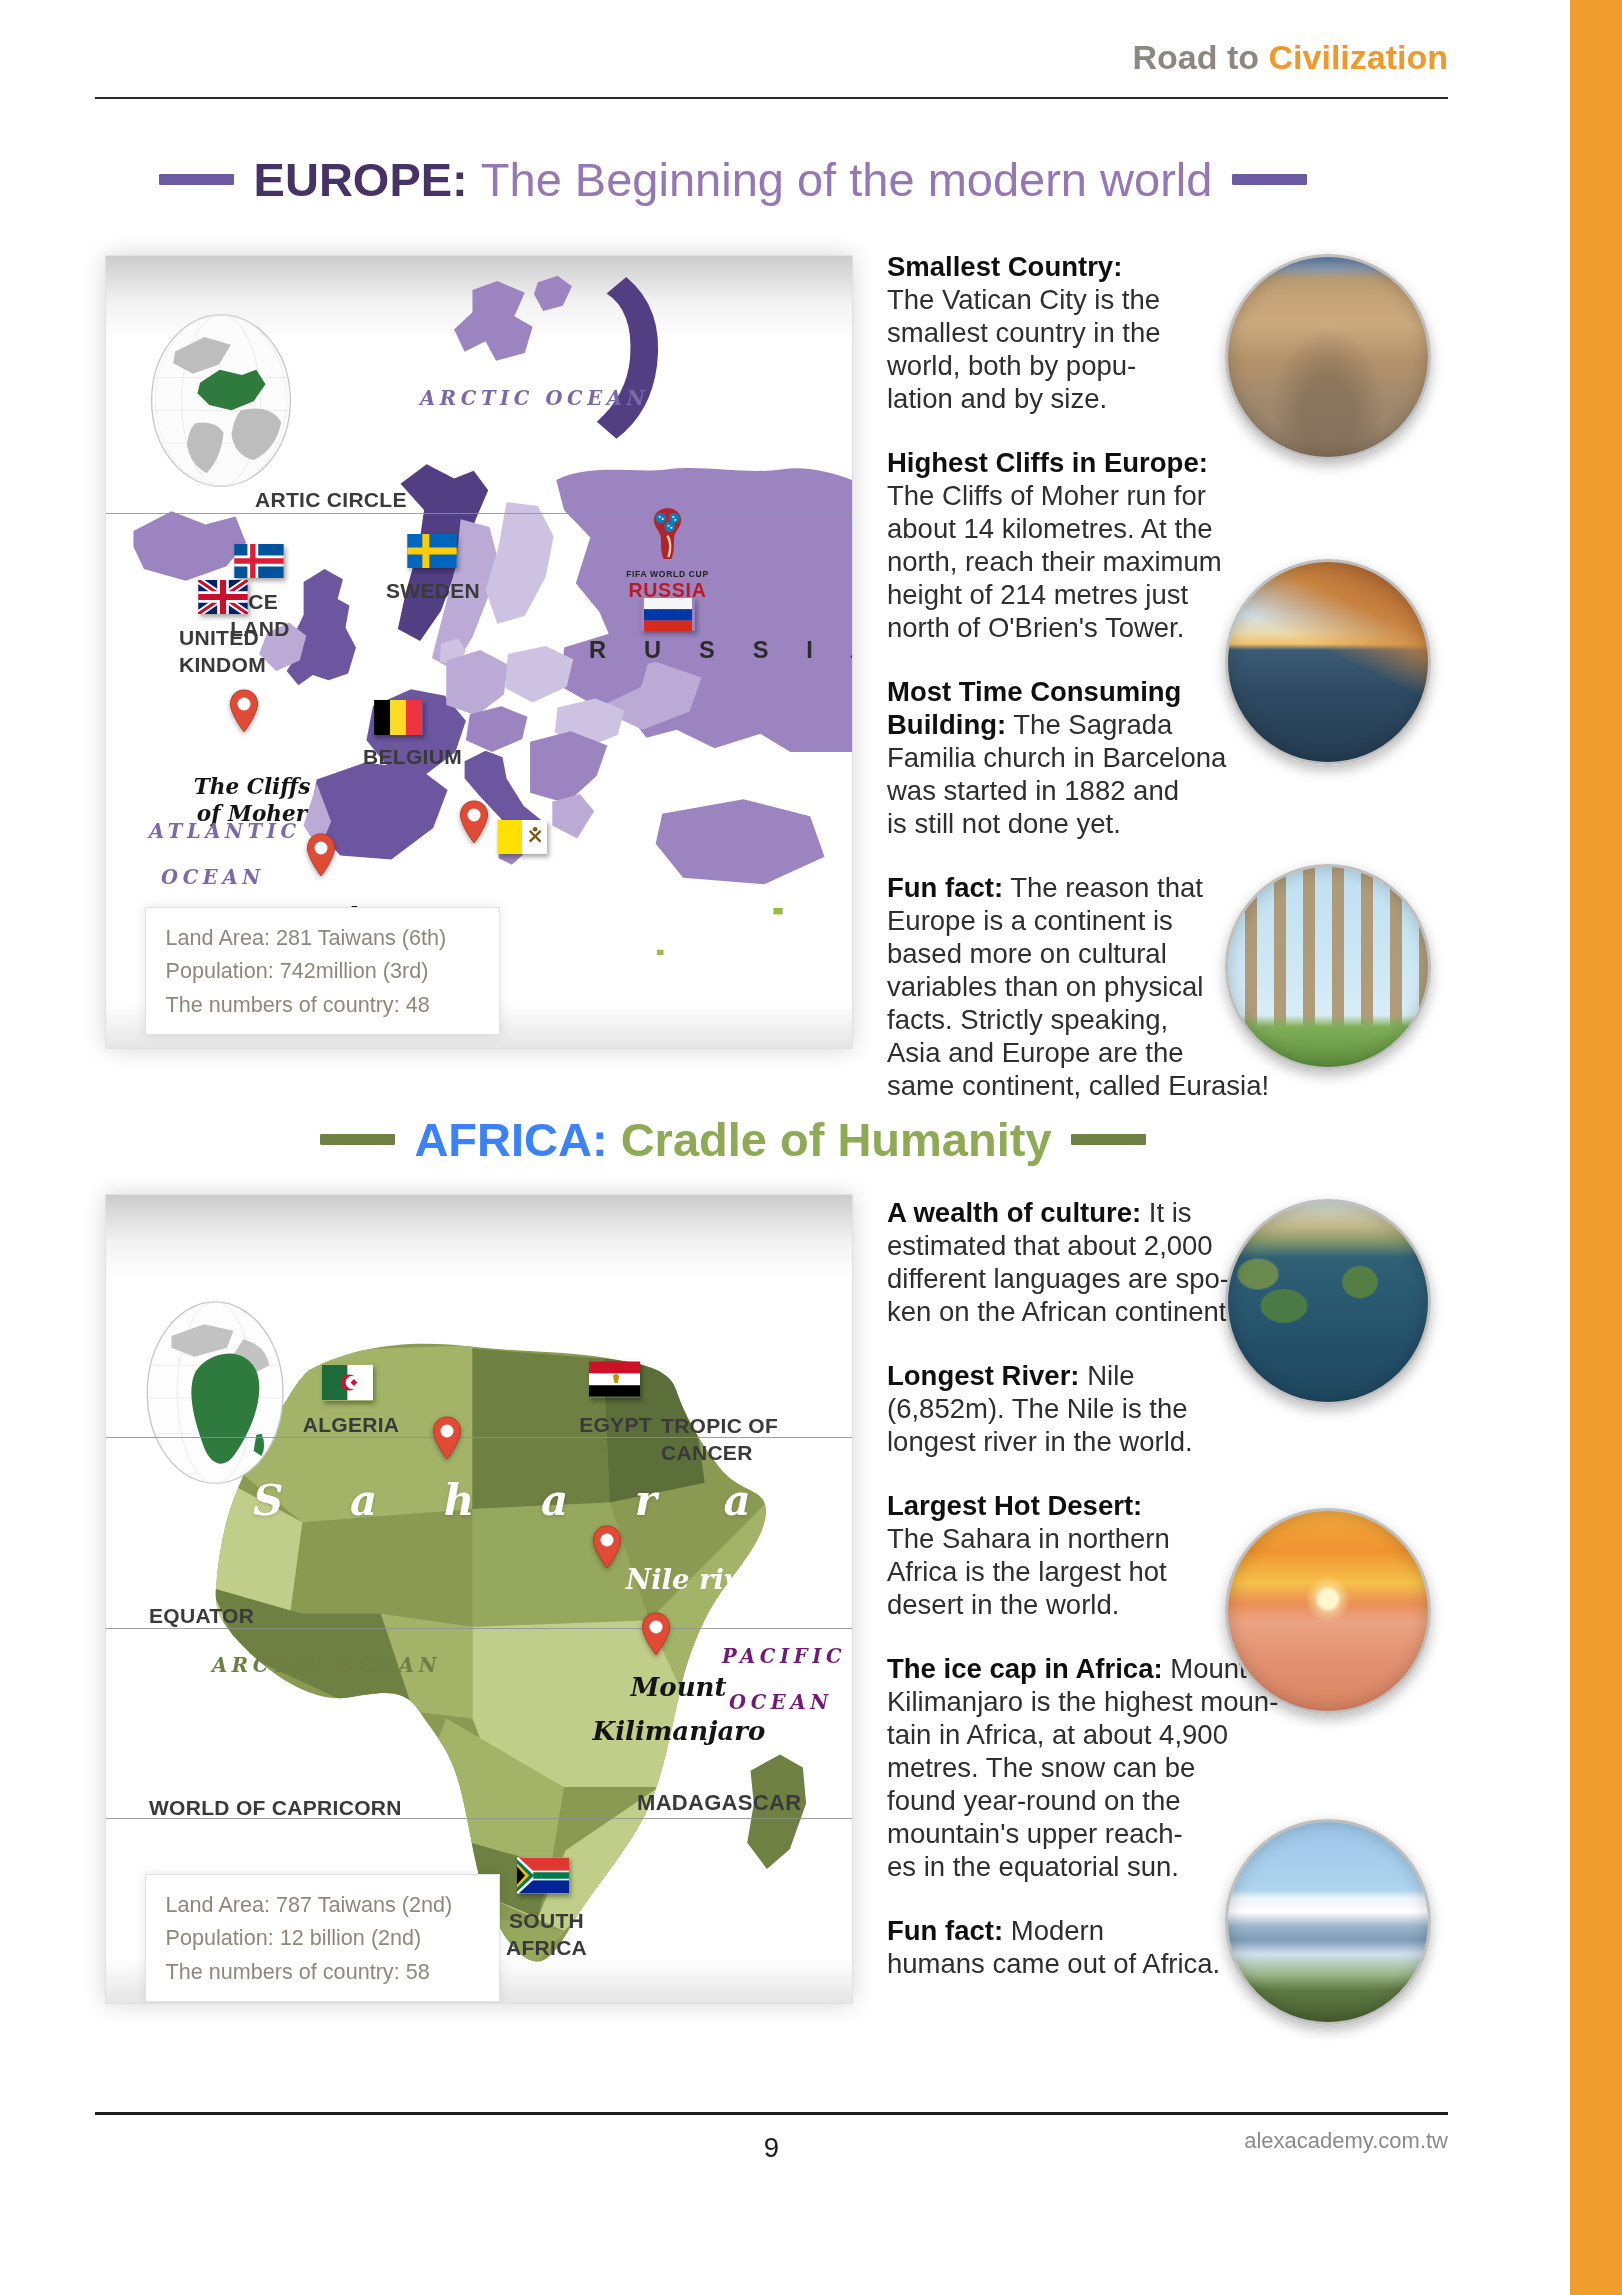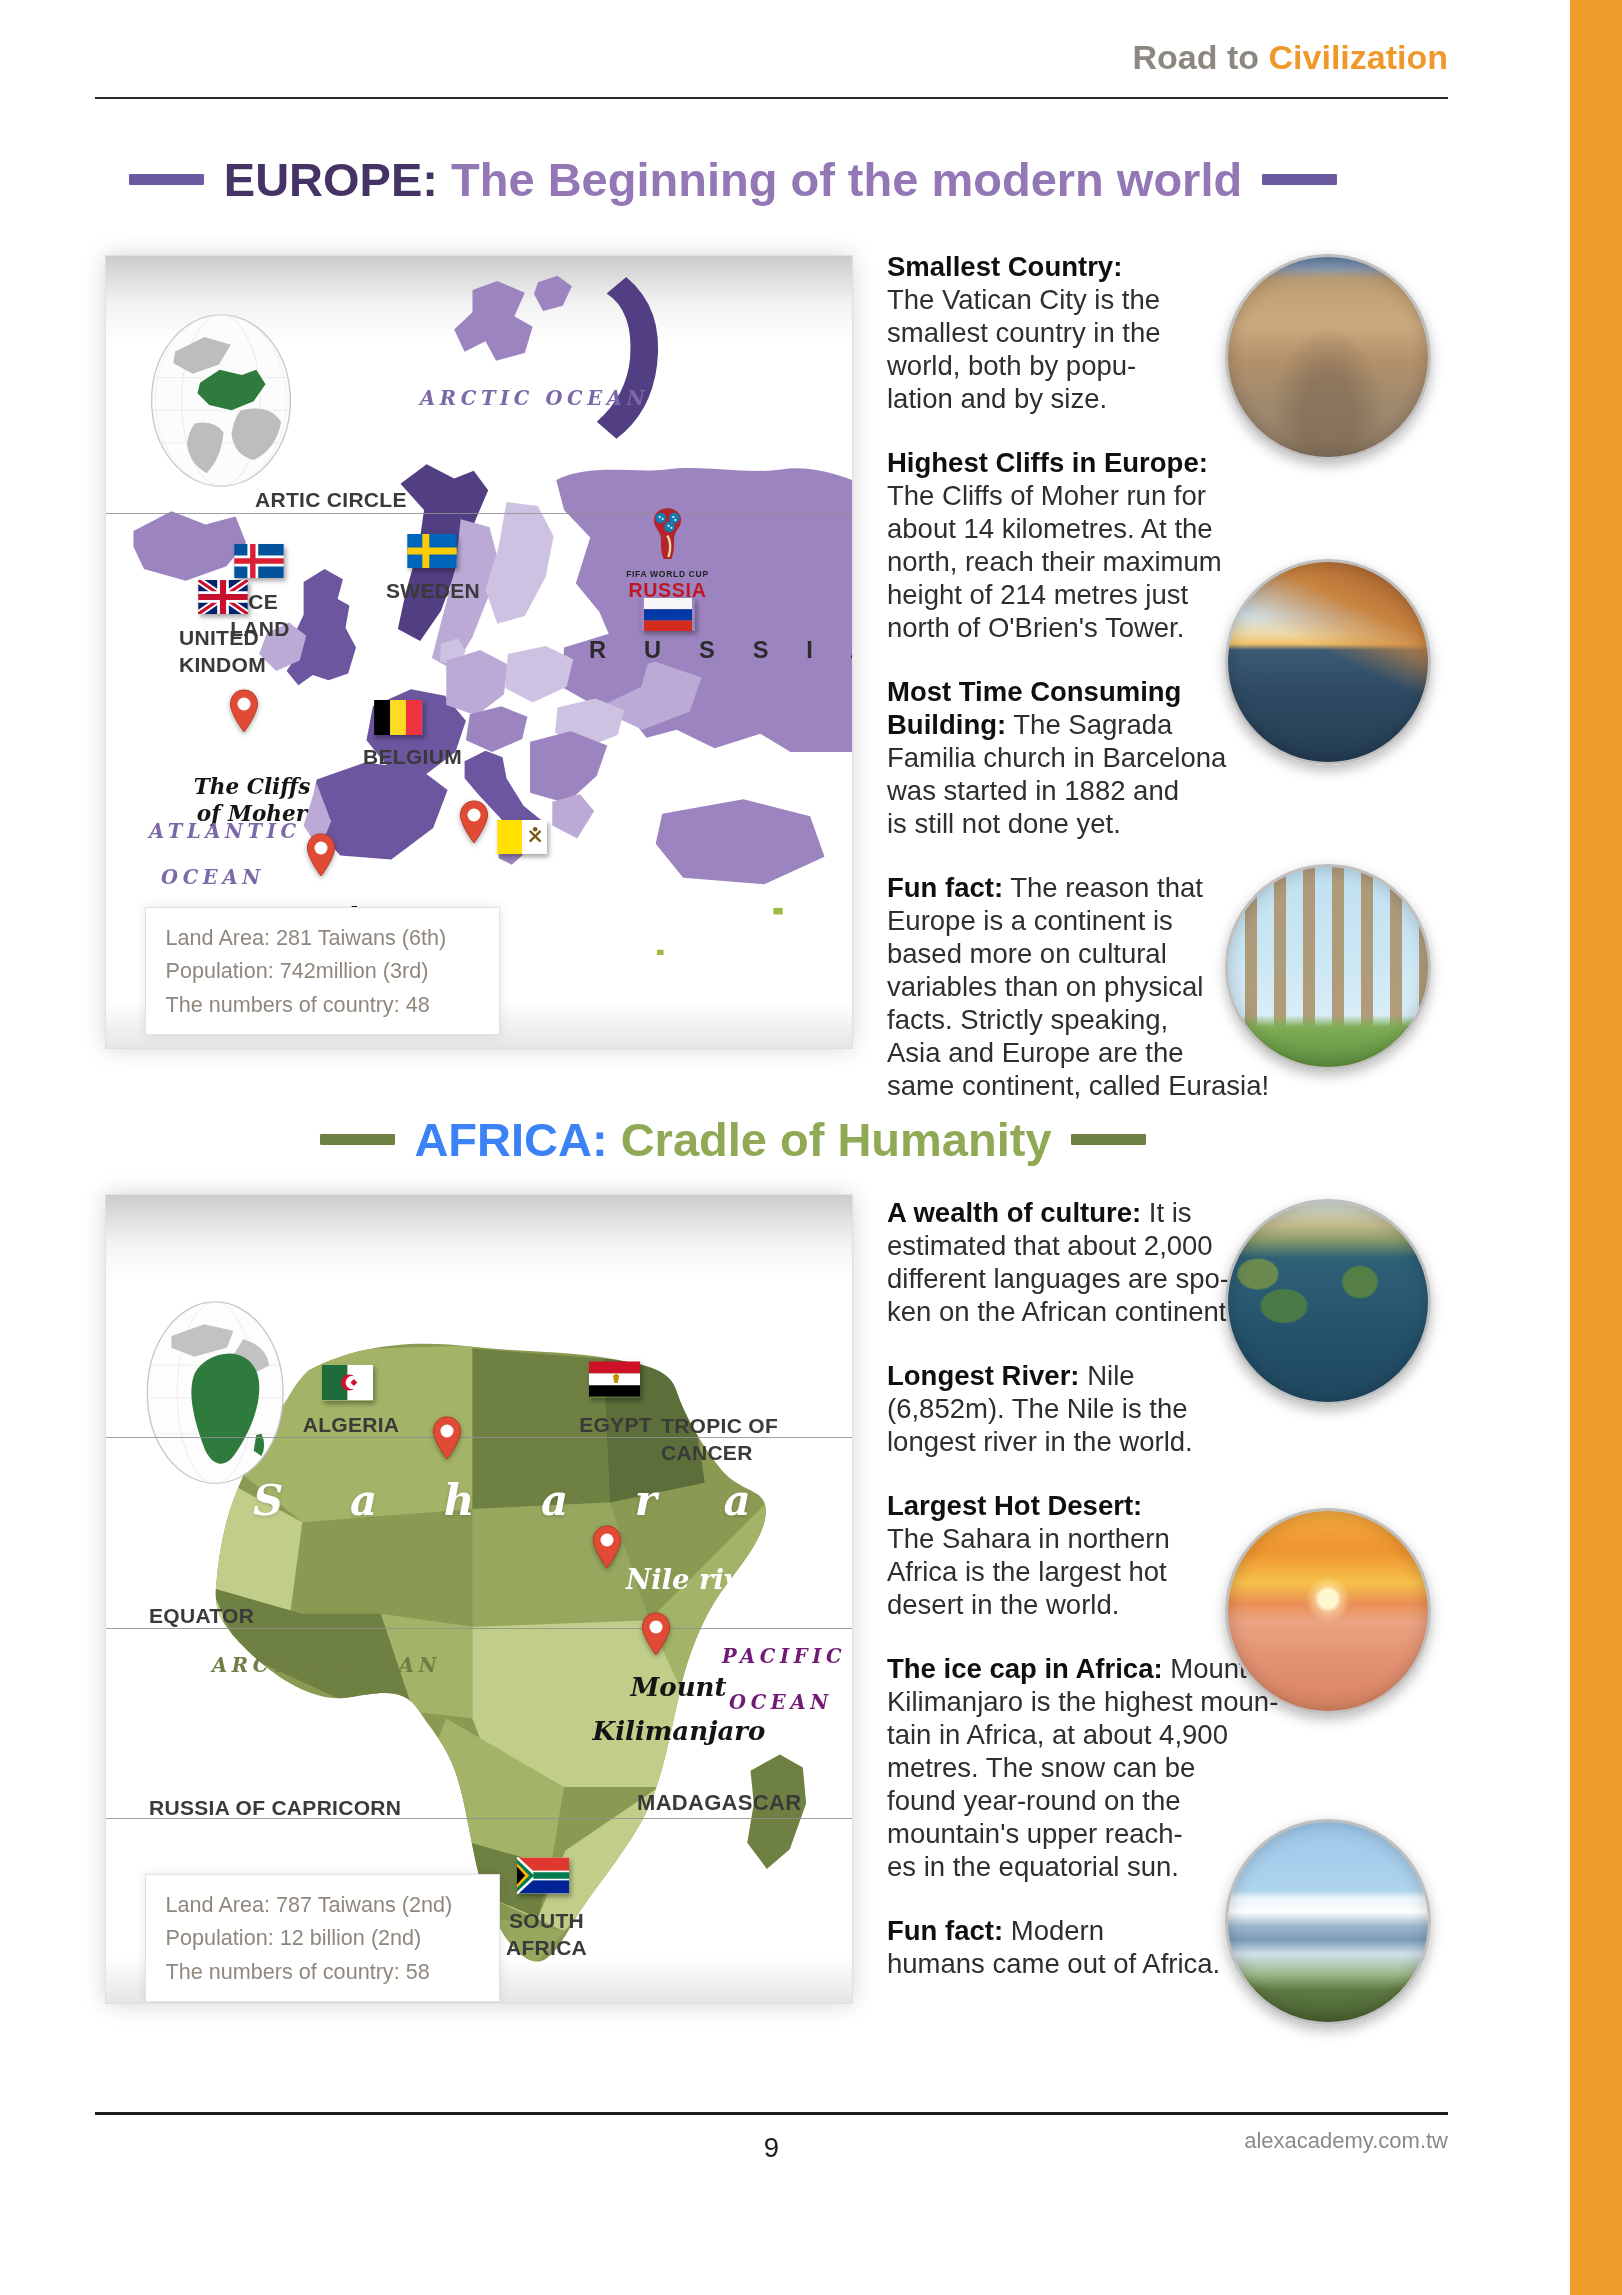--- a/index.html
+++ b/index.html
@@ -13,21 +13,21 @@
   .header .gray{color:#8C8880;}
   .header .orange{color:#F0992B;}
   .header-rule{left:95px;top:97px;width:1353px;height:2px;background:#2b2b2b;}
   
   .title-row{left:105px;width:1256px;display:flex;align-items:center;justify-content:center;gap:19.6px;}
   .title-bar{width:75px;height:10.5px;border-radius:1.3px;}
   .t-europe .title-bar{background:#6B5AA1;}
   .t-africa .title-bar{background:#6F8142;}
   .title-text{font-size:47px;font-weight:bold;white-space:nowrap;}
   .t-europe .lead{color:#463366;}
-  .t-europe .rest{color:#9477B5;font-weight:bold;}
+  .t-europe .rest{color:#9477B5;font-weight:normal;}
   .t-africa .lead{color:#3b82f6;}
   .t-africa .rest{color:#8FA954;font-weight:bold;}
   
   .map-card{width:746px;background:#fff;border:0.7px solid #e0e0e0;box-shadow:0 0 22px rgba(0,0,0,0.16);}
   .map-surface{position:absolute;left:0;top:0;right:0;bottom:0;overflow:hidden;padding-left:43px;}
   .grad-top{position:absolute;left:0;top:0;right:0;height:85px;background:linear-gradient(180deg,rgba(0,0,0,0.20),rgba(0,0,0,0.05) 55%,rgba(0,0,0,0));}
   .grad-bottom{position:absolute;left:0;bottom:0;right:0;height:46px;background:linear-gradient(0deg,rgba(0,0,0,0.10),rgba(0,0,0,0));}
   .map-line{position:absolute;left:0;right:0;height:1.3px;background:#8f8f8f;opacity:.85;}
   .map-label{position:absolute;font-size:21px;font-weight:600;color:#3a3a3a;letter-spacing:0.3px;line-height:1.3;}
   .map-label.white{color:#ffffff;}
@@ -367,21 +367,21 @@
       <svg class="pin" style="left:535px;top:417px;" viewBox="0 0 30 44">
         <path d="M15 1 C7 1 1.5 7 1.5 15 C1.5 25 15 43 15 43 C15 43 28.5 25 28.5 15 C28.5 7 23 1 15 1 Z" fill="#E14B36" stroke="#B93826"></path>
         <circle cx="15" cy="15" r="6.5" fill="#fff"></circle>
       </svg>
       <div class="serif-label" style="left:504px;top:476px;width:137px;font-size:26px;">Mount</div>
       <div class="serif-label" style="left:478px;top:520px;width:190px;font-size:26px;">Kilimanjaro</div>
 
       <div class="ocean-label ocean-olive-light" style="left:616px;top:450px;">PACIFIC</div>
       <div class="ocean-label ocean-olive-light" style="left:623px;top:496px;">OCEAN</div>
 
-      <div class="map-label" style="left:43px;top:599px;">RUSSIA OF CAPRICORN</div>
+      <div class="map-label" style="left:43px;top:599px;">WORLD OF CAPRICORN</div>
       <div class="map-line" style="top:623px;"></div>
       <div class="map-label" style="left:531px;top:594px;font-size:22px;">MADAGASCAR</div>
 
       <svg class="flag" style="left:411px;top:662px;" width="52" height="37" viewBox="0 0 64 44">
         <rect width="64" height="44" fill="#fff"></rect>
         <rect width="64" height="17" fill="#DE3831"></rect>
         <rect y="27" width="64" height="17" fill="#002395"></rect>
         <polygon points="0,-2 26,22 0,46" fill="#fff"></polygon>
         <rect x="18" y="16" width="46" height="12" fill="#fff"></rect>
         <rect x="20" y="18" width="44" height="8" fill="#007A4D"></rect>

